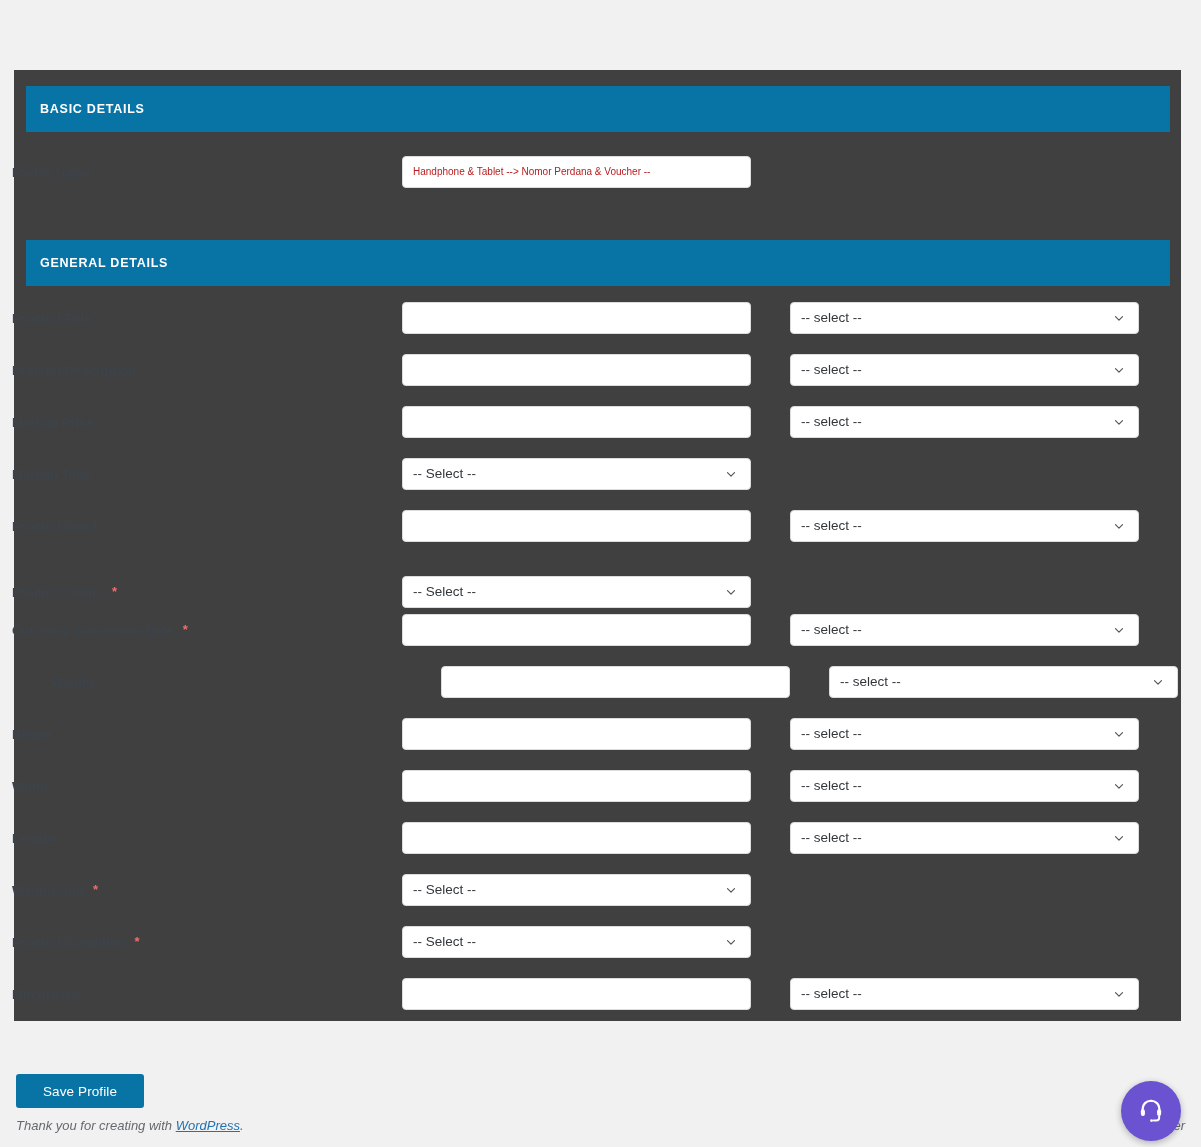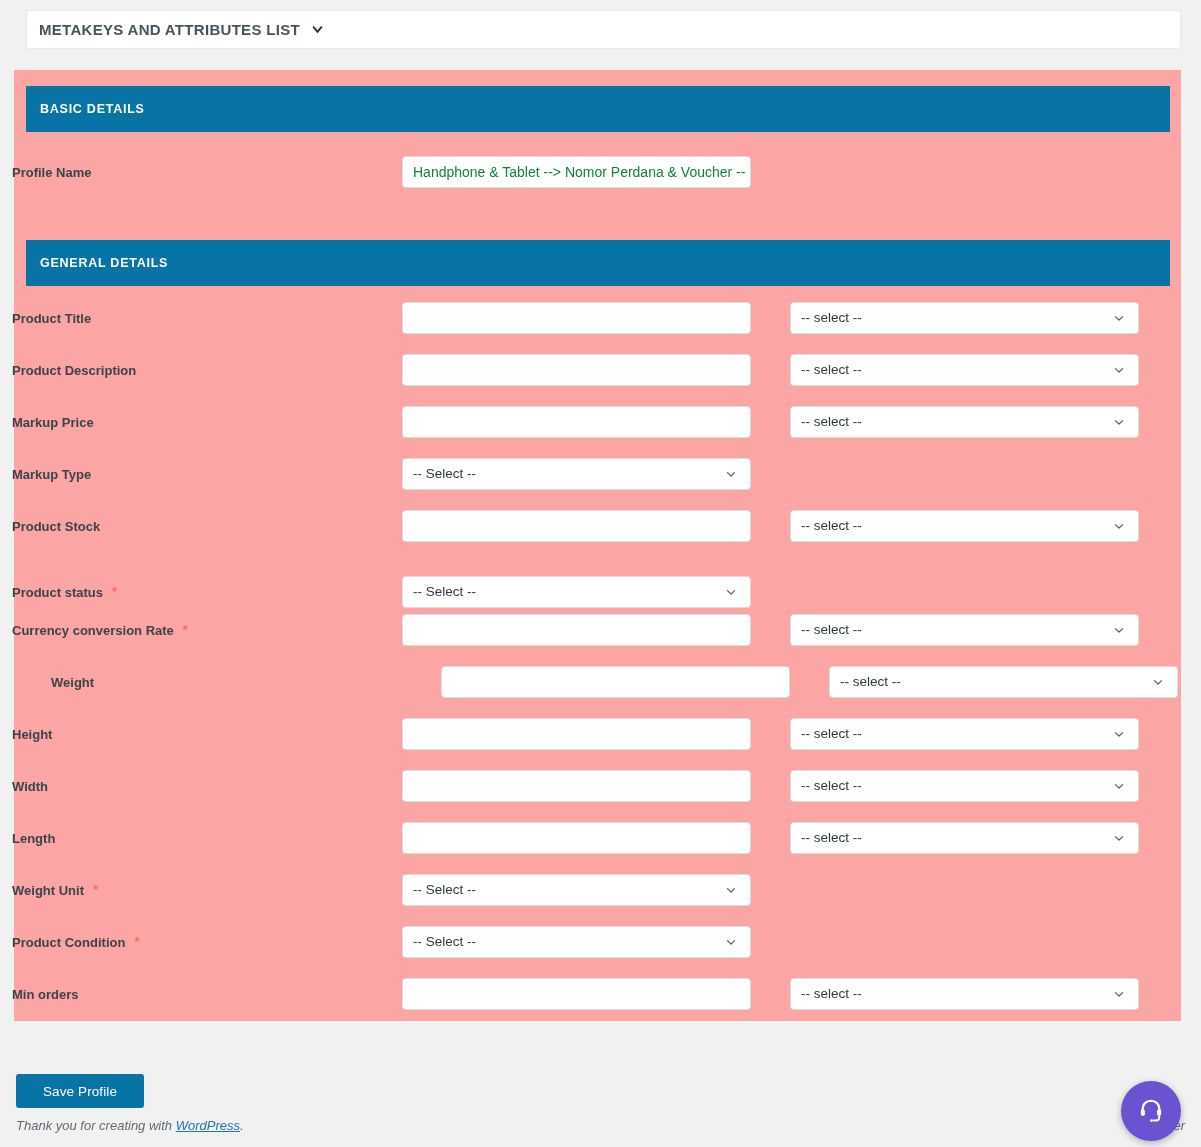--- a/index.html
+++ b/index.html
@@ -52,21 +52,21 @@
   }
   .chev-toggle svg { display: block; }
 
   
   .card {
     position: absolute;
     left: 14px;
     top: 70px;
     width: 1167px;
     height: 951px;
-    background: #fca5a5;
+    background: #404040;
   }
 
   .section-bar {
     position: absolute;
     left: 12px;
     width: 1144px;
     height: 46px;
     background: #0873a5;
     display: flex;
     align-items: center;
@@ -131,22 +131,22 @@
     cursor: pointer;
     padding-right: 12px;
   }
   .sel .seltext { color: #32373c; font-size: 13.5px; }
   .sel .caret { display: flex; align-items: center; }
   .sel .caret svg { display: block; }
 
   .txt { cursor: text; }
   .txt .val {
     display: block;
-    font-size: 14px;
-    color: #15803d;
+    font-size: 10px;
+    color: #b91c1c;
     line-height: 30px;
   }
 
   
   .save-btn {
     position: absolute;
     left: 16px;
     top: 1047px;
     width: 128px;
     height: 34px;
@@ -200,28 +200,20 @@
     cursor: pointer;
     z-index: 20;
   }
   .support-fab svg { display: block; }
 </style>
 </head>
 <body>
 
 <div class="page">
 
-  <div class="postbox-header">
-    <span class="postbox-title">METAKEYS AND ATTRIBUTES LIST</span>
-    <span class="chev-toggle">
-      <svg width="15" height="15" viewBox="0 0 20 20" aria-hidden="true">
-        <path d="M5 7 L10 13 L15 7" fill="none" stroke="#23282d" stroke-width="2.4" stroke-linecap="square"></path>
-      </svg>
-    </span>
-  </div>
 
   <div class="card">
     <div class="section-bar" id="bar-basic">
       <span class="section-title">BASIC DETAILS</span>
     </div>
     <div class="section-bar" id="bar-general">
       <span class="section-title">GENERAL DETAILS</span>
     </div>
   </div>
 

